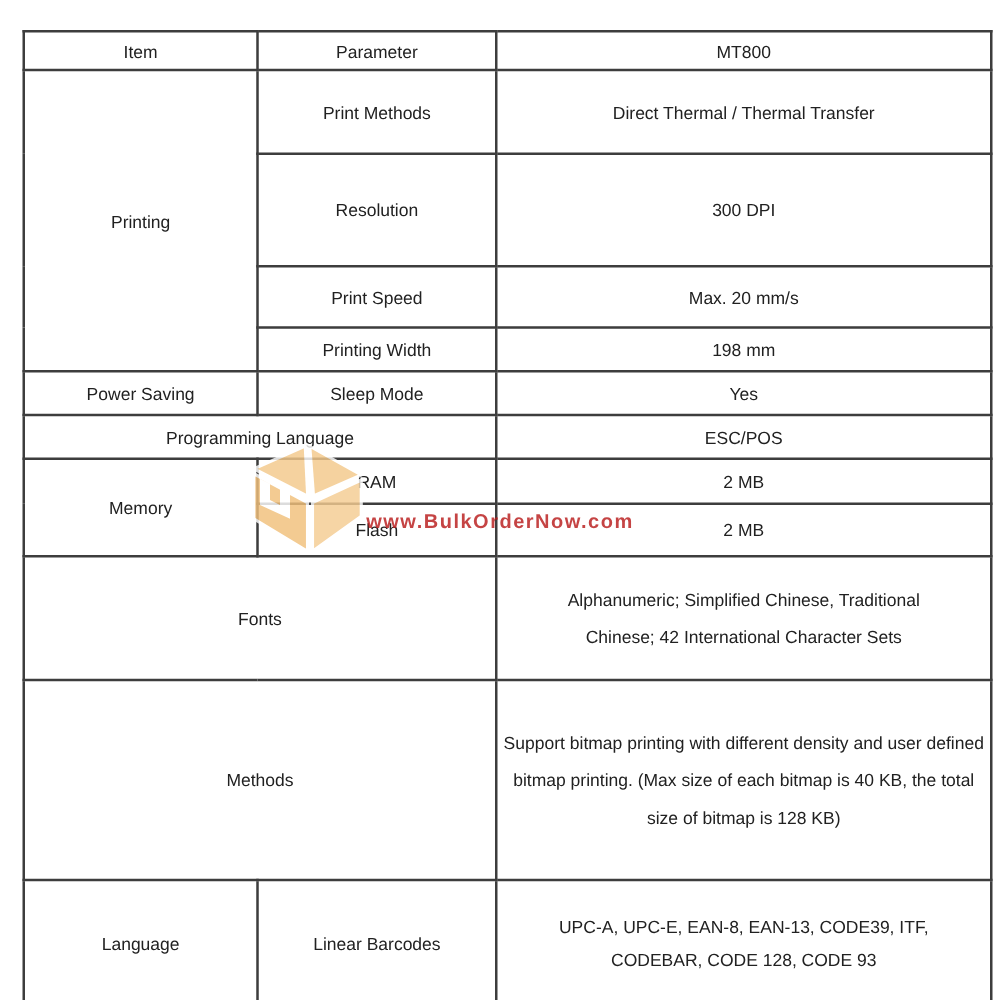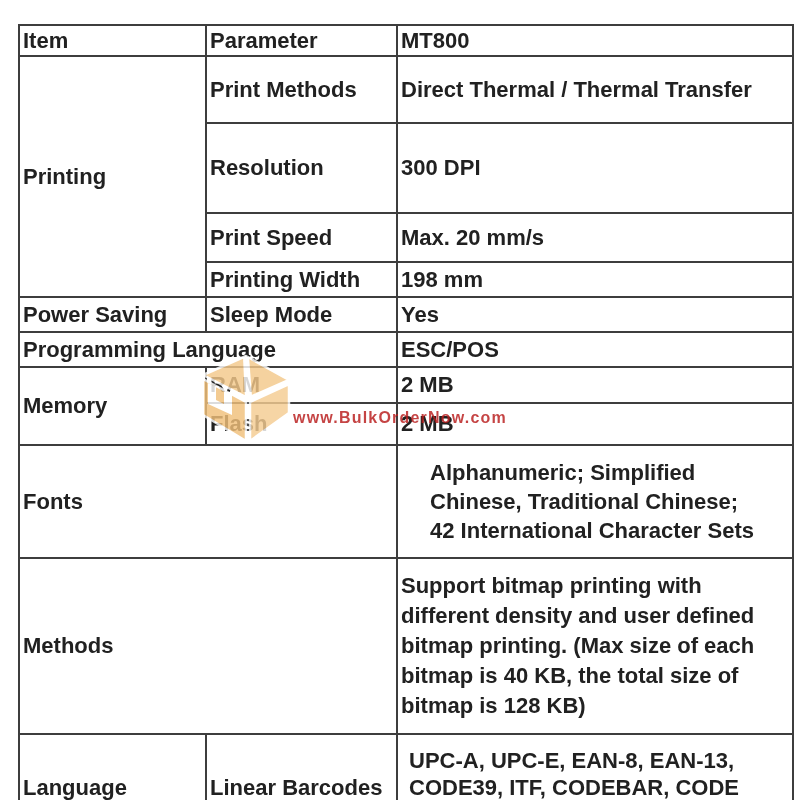--- a/index.html
+++ b/index.html
@@ -17,28 +17,27 @@
   table.spec {
     position: absolute;
     left: 18px;
     top: 24px;
     width: 774px;
     border-collapse: collapse;
     table-layout: fixed;
   }
   table.spec td {
     border: 2px solid #3d3d3d;
-    text-align: left;
+    text-align: center;
     vertical-align: middle;
-    font-size: 22px;
+    font-size: 14px;
     color: #212121;
     padding: 0 3px;
     overflow: hidden;
     background: transparent;
-    font-weight: bold;
   }
   .wrap {
     line-height: 29px;
     margin: 12px auto;
   }
   .wrap-fonts    { max-width: 330px; }
   .wrap-graphics { max-width: 388px; line-height: 30px; }
   .wrap-barcodes { max-width: 372px; line-height: 27px; }
 
   

